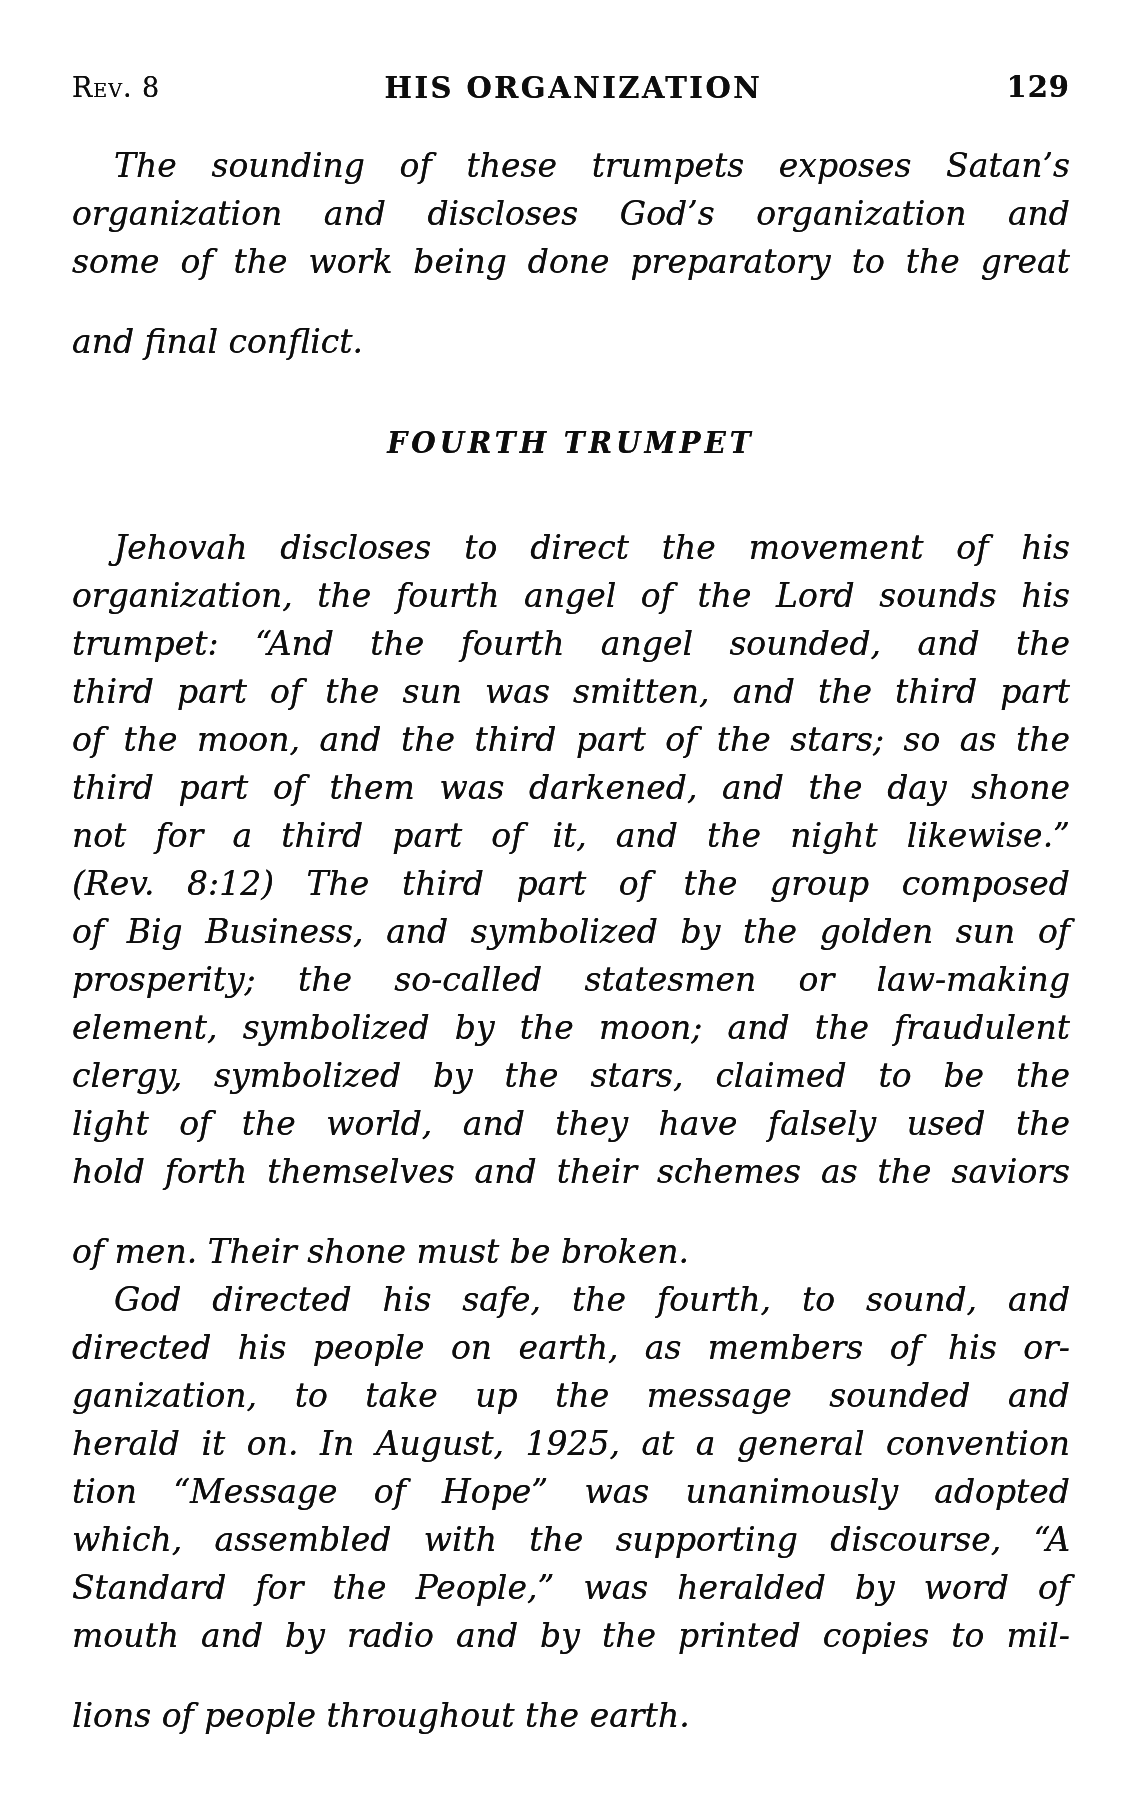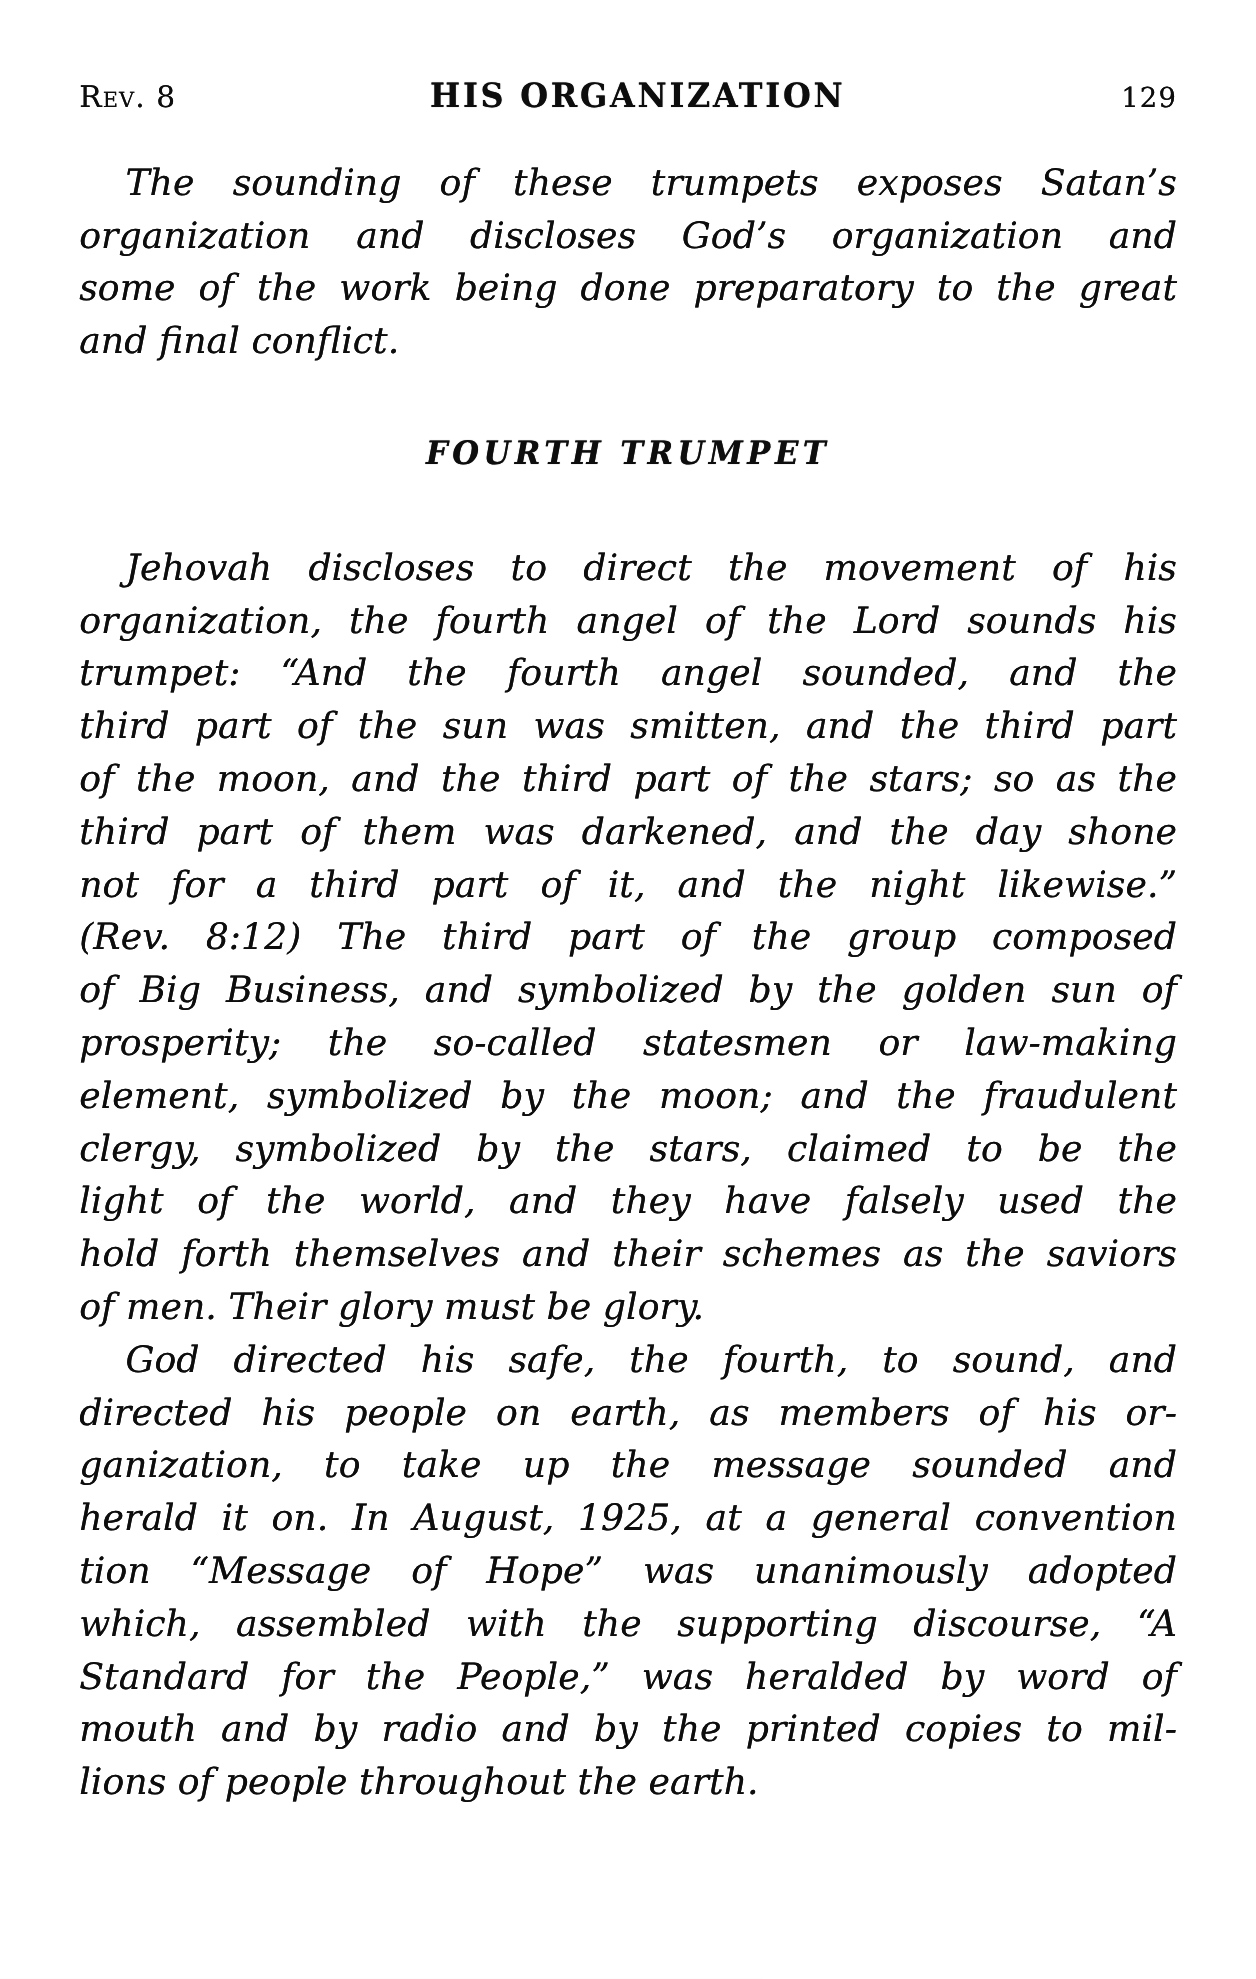--- a/index.html
+++ b/index.html
@@ -34,38 +34,39 @@
     font-size: 27px;
     letter-spacing: 1px;
   }
   .running-head .title {
     font-weight: bold;
     font-size: 29px;
     letter-spacing: 2.5px;
     transform: scaleY(1.05);
   }
   .running-head .pageno {
-    font-weight: normal;
-    font-size: 25px;
+    font-weight: bold;
+    font-size: 29px;
     letter-spacing: 1px;
     margin-left: 20px;
   }
   .body-text {
     margin-top: 38px;
     font-size: 33px;
     line-height: 48px;
     font-style: italic;
   }
   .tline {
     text-align: justify;
     text-align-last: justify;
     white-space: normal;
   }
   .tline.endline {
     text-align-last: left;
+    margin-top: 32px;
   }
   .tline.indent {
     text-indent: 42px;
   }
   .section-heading {
     text-align: center;
     font-weight: bold;
     font-size: 28px;
     letter-spacing: 4px;
     margin: 54px 0 56px 0;
@@ -102,21 +103,21 @@
         <div class="tline">of the moon, and the third part of the stars; so as the</div>
         <div class="tline">third part of them was darkened, and the day shone</div>
         <div class="tline">not for a third part of it, and the night likewise.”</div>
         <div class="tline">(Rev. 8:12) The third part of the group composed</div>
         <div class="tline">of Big Business, and symbolized by the golden sun of</div>
         <div class="tline">prosperity; the so-called statesmen or law-making</div>
         <div class="tline">element, symbolized by the moon; and the fraudulent</div>
         <div class="tline">clergy, symbolized by the stars, claimed to be the</div>
         <div class="tline">light of the world, and they have falsely used the</div>
         <div class="tline">hold forth themselves and their schemes as the saviors</div>
-        <div class="tline endline">of men. Their glory must be glory.</div>
+        <div class="tline endline">of men. Their shone must be broken.</div>
       </div>
 
     <div class="paragraph">
         <div class="tline indent">God directed his safe, the fourth, to sound, and</div>
         <div class="tline">directed his people on earth, as members of his or-</div>
         <div class="tline">ganization, to take up the message sounded and</div>
         <div class="tline">herald it on. In August, 1925, at a general convention</div>
         <div class="tline">tion “Message of Hope” was unanimously adopted</div>
         <div class="tline">which, assembled with the supporting discourse, “A</div>
         <div class="tline">Standard for the People,” was heralded by word of</div>

